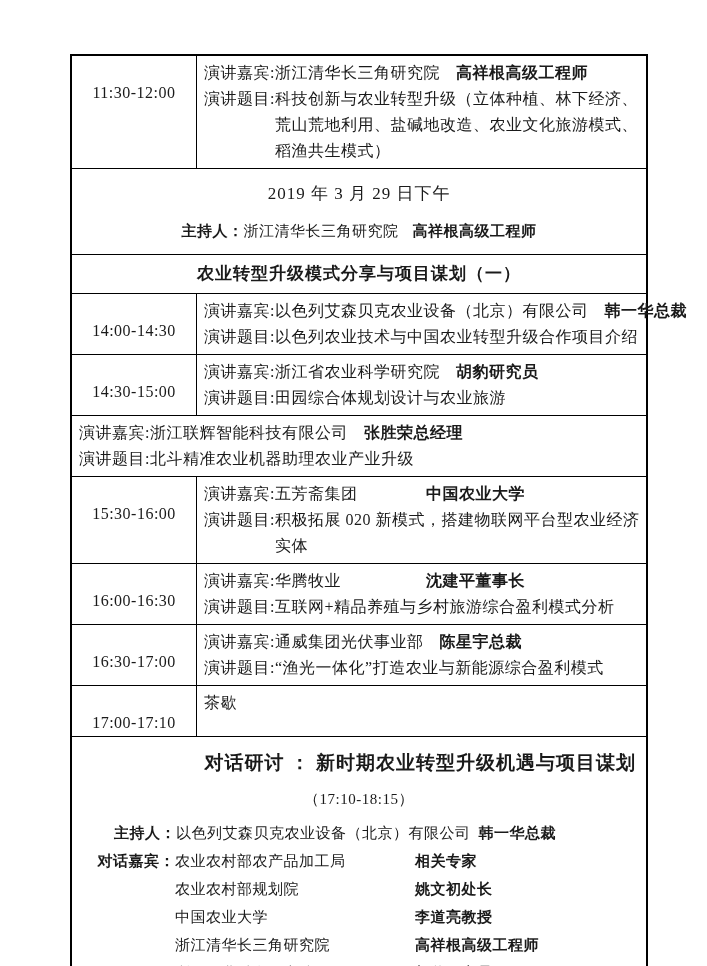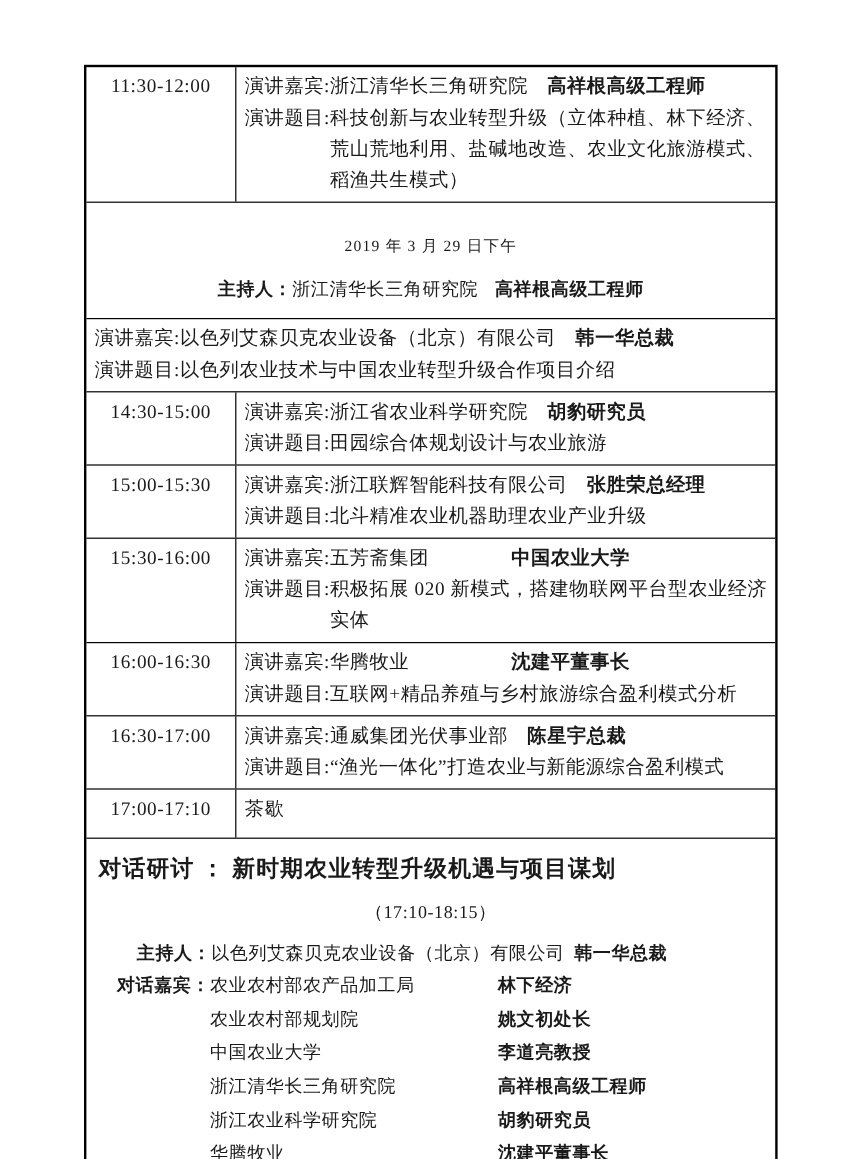--- a/index.html
+++ b/index.html
@@ -21,21 +21,21 @@
   .trow {
     display: flex;
     border-bottom: 1px solid #000;
   }
   .trow:last-child { border-bottom: none; }
   .cell.time {
     flex: 0 0 125px;
     border-right: 1px solid #000;
     text-align: center;
     font-size: 16px;
-    padding-top: 4px;
+    padding-top: 24px;
     line-height: 26px;
     letter-spacing: 0.5px;
   }
   .cell.content {
     flex: 1 1 auto;
     padding: 4px 6px 4px 7px;
     font-size: 16px;
     letter-spacing: 0.5px;
   }
   .trow.first { min-height: 82px; }
@@ -45,40 +45,40 @@
   .lbl { flex: 0 0 68px; white-space: nowrap; }
   .company { white-space: nowrap; min-width: 135px; }
   .person { margin-left: 16px; font-weight: bold; white-space: nowrap; }
   .topic-text { flex: 1 1 auto; }
   
   .sect.date-sect {
     min-height: 77px;
     text-align: center;
     padding: 12px 0 10px 0;
   }
-  .date-line { font-size: 13px; letter-spacing: 1px; line-height: 26px; margin-top: 11px; }
+  .date-line { font-size: 17px; letter-spacing: 1px; line-height: 26px; }
   .host-line { margin-top: 11px; font-size: 15px; letter-spacing: 0.5px; line-height: 26px; }
   .host-line .hl-label { font-weight: bold; }
   .host-line .hl-person { font-weight: bold; margin-left: 14px; }
   
   .sect.title-sect {
     min-height: 38px;
     text-align: center;
     font-size: 17px;
     font-weight: bold;
     line-height: 38px;
     letter-spacing: 1px;
   }
   
   .sect.dialog-sect {
     min-height: 300px;
     padding: 13px 10px 8px 10px;
   }
   .dialog-title {
-    text-align: left;
+    text-align: right;
     font-size: 19px;
     font-weight: bold;
     letter-spacing: 1px;
     line-height: 26px;
   }
   .dialog-timenote {
     text-align: center;
     font-size: 15px;
     letter-spacing: 0.5px;
     margin-top: 12px;
@@ -92,21 +92,20 @@
     line-height: 26px;
   }
   .dialog-host .dh-label { font-weight: bold; }
   .dialog-host .dh-person { font-weight: bold; margin-left: 8px; }
   .guest-list { margin-top: 1px; padding-left: 15px; }
   .guest-row {
     display: flex;
     line-height: 28px;
     font-size: 15px;
     letter-spacing: 0.5px;
-    font-family: Liberation Mono, monospace;
   }
   .guest-row .g-label {
     flex: 0 0 78px;
     font-weight: bold;
     text-align: right;
     white-space: nowrap;
   }
   .guest-row .g-org {
     flex: 0 0 240px;
     white-space: nowrap;
@@ -138,22 +137,26 @@
 
   <div class="trow">
     <div class="sect date-sect" style="flex:1">
       <div class="date-line">2019 年 3 月 29 日下午</div>
       <div class="host-line">
         <span class="hl-label">主持人：</span><span>浙江清华长三角研究院</span><span class="hl-person">高祥根高级工程师</span>
       </div>
     </div>
   </div>
 
-
-  <div class="trow speech">
+  <div class="trow">
+    <div class="sect title-sect" style="flex:1">农业转型升级模式分享与项目谋划（一）</div>
+  </div>
+
+  <div class="trow speech">
+    <div class="cell time">14:00-14:30</div>
     <div class="cell content">
       <div class="line guest">
         <span class="lbl">演讲嘉宾:</span>
         <span class="company">以色列艾森贝克农业设备（北京）有限公司</span>
         <span class="person">韩一华总裁</span>
       </div>
       <div class="line topic">
         <span class="lbl">演讲题目:</span>
         <span class="topic-text">以色列农业技术与中国农业转型升级合作项目介绍</span>
       </div>
@@ -169,21 +172,20 @@
         <span class="person">胡豹研究员</span>
       </div>
       <div class="line topic">
         <span class="lbl">演讲题目:</span>
         <span class="topic-text">田园综合体规划设计与农业旅游</span>
       </div>
     </div>
   </div>
 
   <div class="trow speech">
-    <div class="cell time">15:00-15:30</div>
     <div class="cell content">
       <div class="line guest">
         <span class="lbl">演讲嘉宾:</span>
         <span class="company">浙江联辉智能科技有限公司</span>
         <span class="person">张胜荣总经理</span>
       </div>
       <div class="line topic">
         <span class="lbl">演讲题目:</span>
         <span class="topic-text">北斗精准农业机器助理农业产业升级</span>
       </div>
@@ -248,21 +250,21 @@
     <div class="sect dialog-sect" style="flex:1">
       <div class="dialog-title">对话研讨 ： 新时期农业转型升级机遇与项目谋划</div>
       <div class="dialog-timenote">（17:10-18:15）</div>
       <div class="dialog-host">
         <span class="dh-label">主持人：</span><span>以色列艾森贝克农业设备（北京）有限公司</span><span class="dh-person">韩一华总裁</span>
       </div>
       <div class="guest-list">
         <div class="guest-row">
           <span class="g-label">对话嘉宾：</span>
           <span class="g-org">农业农村部农产品加工局</span>
-          <span class="g-person">林下经济</span>
+          <span class="g-person">相关专家</span>
         </div>
         <div class="guest-row">
           <span class="g-label"></span>
           <span class="g-org">农业农村部规划院</span>
           <span class="g-person">姚文初处长</span>
         </div>
         <div class="guest-row">
           <span class="g-label"></span>
           <span class="g-org">中国农业大学</span>
           <span class="g-person">李道亮教授</span>

